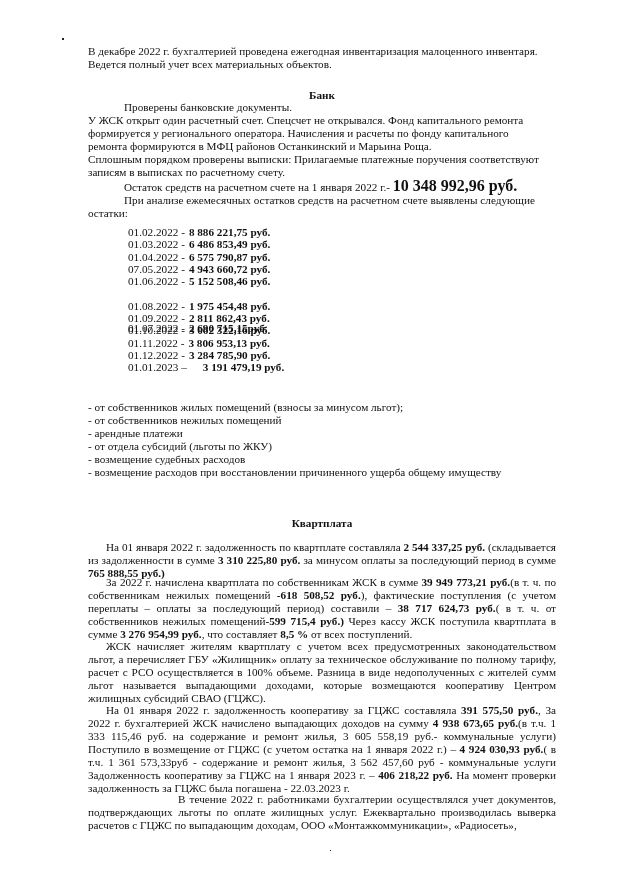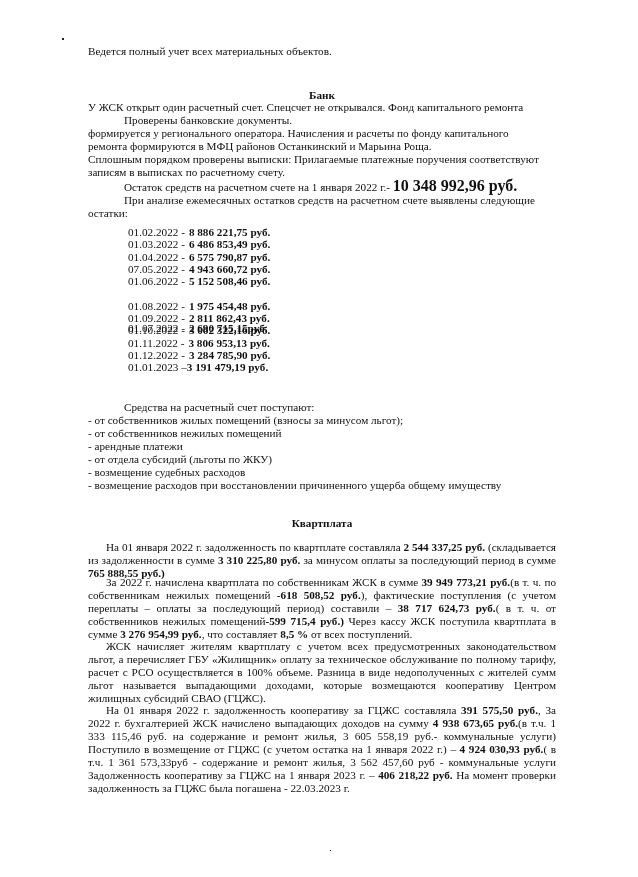--- a/index.html
+++ b/index.html
@@ -15,27 +15,28 @@
   .bal { position:absolute; left:128px; white-space:nowrap; }
   .mark { position:absolute; width:2px; height:2px; background:#222; }
 </style>
 </head>
 <body>
 
 <div class="page">
   <span class="mark" style="left:62px;top:38px;"></span>
 
   <div class="blk" style="top:45px;">
+    <div class="line">В декабре 2022 г. бухгалтерией проведена ежегодная инвентаризация малоценного инвентаря.</div>
     <div class="line">Ведется полный учет всех материальных объектов.</div>
   </div>
 
   <div class="head" style="top:89px;">Банк</div>
   <div class="blk" style="top:101px;">
+    <div class="line" style="padding-left:36px;">Проверены банковские документы.</div>
     <div class="line">У ЖСК открыт один расчетный счет. Спецсчет не открывался. Фонд капитального ремонта</div>
-    <div class="line" style="padding-left:36px;">Проверены банковские документы.</div>
     <div class="line">формируется у регионального оператора. Начисления и расчеты по фонду капитального</div>
     <div class="line">ремонта формируются в МФЦ районов Останкинский и Марьина Роща.</div>
     <div class="line">Сплошным порядком проверены выписки: Прилагаемые платежные поручения соответствуют</div>
     <div class="line">записям в выписках по расчетному счету.</div>
     <div class="line" style="padding-left:36px;">
       <span>Остаток средств на расчетном счете на 1 января 2022 г.-</span>
       <span class="b" style="font-size:16px;">10 348 992,96 руб.</span>
     </div>
     <div class="line" style="padding-left:36px;">При анализе ежемесячных остатков средств на расчетном счете выявлены следующие</div>
     <div class="line">остатки:</div>
@@ -46,41 +47,41 @@
       <div class="bal" style="top: 238.3px;"><span>01.03.2022 -</span><span class="b" style="margin-left: 4px;">6 486 853,49 руб.</span></div>
       <div class="bal" style="top: 250.6px;"><span>01.04.2022 -</span><span class="b" style="margin-left: 4px;">6 575 790,87 руб.</span></div>
       <div class="bal" style="top: 262.9px;"><span>07.05.2022 -</span><span class="b" style="margin-left: 4px;">4 943 660,72 руб.</span></div>
       <div class="bal" style="top: 275.2px;"><span>01.06.2022 -</span><span class="b" style="margin-left: 4px;">5 152 508,46 руб.</span></div>
       <div class="bal" style="top: 287.5px; margin-top: 34px;"><span>01.07.2022 -</span><span class="b" style="margin-left: 4px;">2 690 715,15руб.</span></div>
       <div class="bal" style="top: 299.8px;"><span>01.08.2022 -</span><span class="b" style="margin-left: 4px;">1 975 454,48 руб.</span></div>
       <div class="bal" style="top: 312.1px;"><span>01.09.2022 -</span><span class="b" style="margin-left: 4px;">2 811 862,43 руб.</span></div>
       <div class="bal" style="top: 324.4px;"><span>01.10.2022 -</span><span class="b" style="margin-left: 4px;">3 062 322,16 руб.</span></div>
       <div class="bal" style="top: 337px;"><span>01.11.2022 -</span><span class="b" style="margin-left: 4px;">3 806 953,13 руб.</span></div>
       <div class="bal" style="top: 349px;"><span>01.12.2022 -</span><span class="b" style="margin-left: 4px;">3 284 785,90 руб.</span></div>
-      <div class="bal" style="top: 361.3px;"><span>01.01.2023 –</span><span class="b" style="margin-left: 0;">3 191 479,19 руб.</span></div>
+      <div class="bal" style="top: 361.3px;"><span>01.01.2023 –</span><span class="b" style="margin-left: 16px;">3 191 479,19 руб.</span></div>
     </div>
 
 
   <div class="blk" style="top:401px;">
-    <div class="line" style="padding-left:36px;">Средства на расчетный счет поступают:</div>
     <div id="sources">
         <div class="line">- от собственников жилых помещений (взносы за минусом льгот);</div>
         <div class="line">- от собственников нежилых помещений</div>
         <div class="line">- арендные платежи</div>
         <div class="line">- от отдела субсидий (льготы по ЖКУ)</div>
         <div class="line">- возмещение судебных расходов</div>
         <div class="line">- возмещение расходов при восстановлении причиненного ущерба общему имуществу</div>
       </div>
   </div>
 
   <div class="head" style="top:517px;">Квартплата</div>
 
   <div class="blk j ind2" style="top:541px;"><span>На 01 января 2022 г. задолженность по квартплате составляла</span> <span class="b">2 544 337,25 руб.</span> <span>(складывается из задолженности в сумме</span> <span class="b">3 310 225,80 руб.</span> <span>за минусом оплаты за последующий период в сумме</span> <span class="b">765 888,55 руб.)</span></div>
 
   <div class="blk j ind2" style="top:576px;"><span>За 2022 г. начислена квартплата по собственникам ЖСК в сумме</span> <span class="b">39 949 773,21 руб.</span><span>(в т. ч. по собственникам нежилых помещений</span> <span class="b">-618 508,52 руб.</span><span>), фактические поступления (с учетом переплаты – оплаты за последующий период) составили –</span> <span class="b">38 717 624,73 руб.</span><span>( в т. ч. от собственников нежилых помещений</span><span class="b">-599 715,4 руб.)</span> <span>Через кассу ЖСК поступила квартплата в сумме</span> <span class="b">3 276 954,99 руб.</span><span>, что составляет</span> <span class="b">8,5 %</span> <span>от всех поступлений.</span></div>
 
   <div class="blk j ind2" style="top:640px;">ЖСК начисляет жителям квартплату с учетом всех предусмотренных законодательством льгот, а перечисляет ГБУ «Жилищник» оплату за техническое обслуживание по полному тарифу, расчет с РСО осуществляется в 100% объеме. Разница в виде недополученных с жителей сумм льгот называется выпадающими доходами, которые возмещаются кооперативу Центром жилищных субсидий СВАО (ГЦЖС).</div>
 
   <div class="blk j ind2" style="top:704px;"><span>На 01 января 2022 г. задолженность кооперативу за ГЦЖС составляла</span> <span class="b">391 575,50 руб.</span><span>, За 2022 г. бухгалтерией ЖСК начислено выпадающих доходов на сумму</span> <span class="b">4 938 673,65 руб.</span><span>(в т.ч. 1 333 115,46 руб. на содержание и ремонт жилья, 3 605 558,19 руб.- коммунальные услуги) Поступило в возмещение от ГЦЖС (с учетом остатка на 1 января 2022 г.) –</span> <span class="b">4 924 030,93 руб.</span><span>( в т.ч. 1 361 573,33руб - содержание и ремонт жилья, 3 562 457,60 руб - коммунальные услуги Задолженность кооперативу за ГЦЖС на 1 января 2023 г. –</span> <span class="b">406 218,22 руб.</span> <span>На момент проверки задолженность за ГЦЖС была погашена - 22.03.2023 г.</span></div>
 
+  <div class="blk j" style="top:793px;text-indent:90px;">В течение 2022 г. работниками бухгалтерии осуществлялся учет документов, подтверждающих льготы по оплате жилищных услуг. Ежеквартально производилась выверка расчетов с ГЦЖС по выпадающим доходам, ООО «Монтажкоммуникации», «Радиосеть»,</div>
 
   <span class="mark" style="left:330px;top:850px;width:1px;height:1px;"></span>
 </div>
 
 </body></html>

